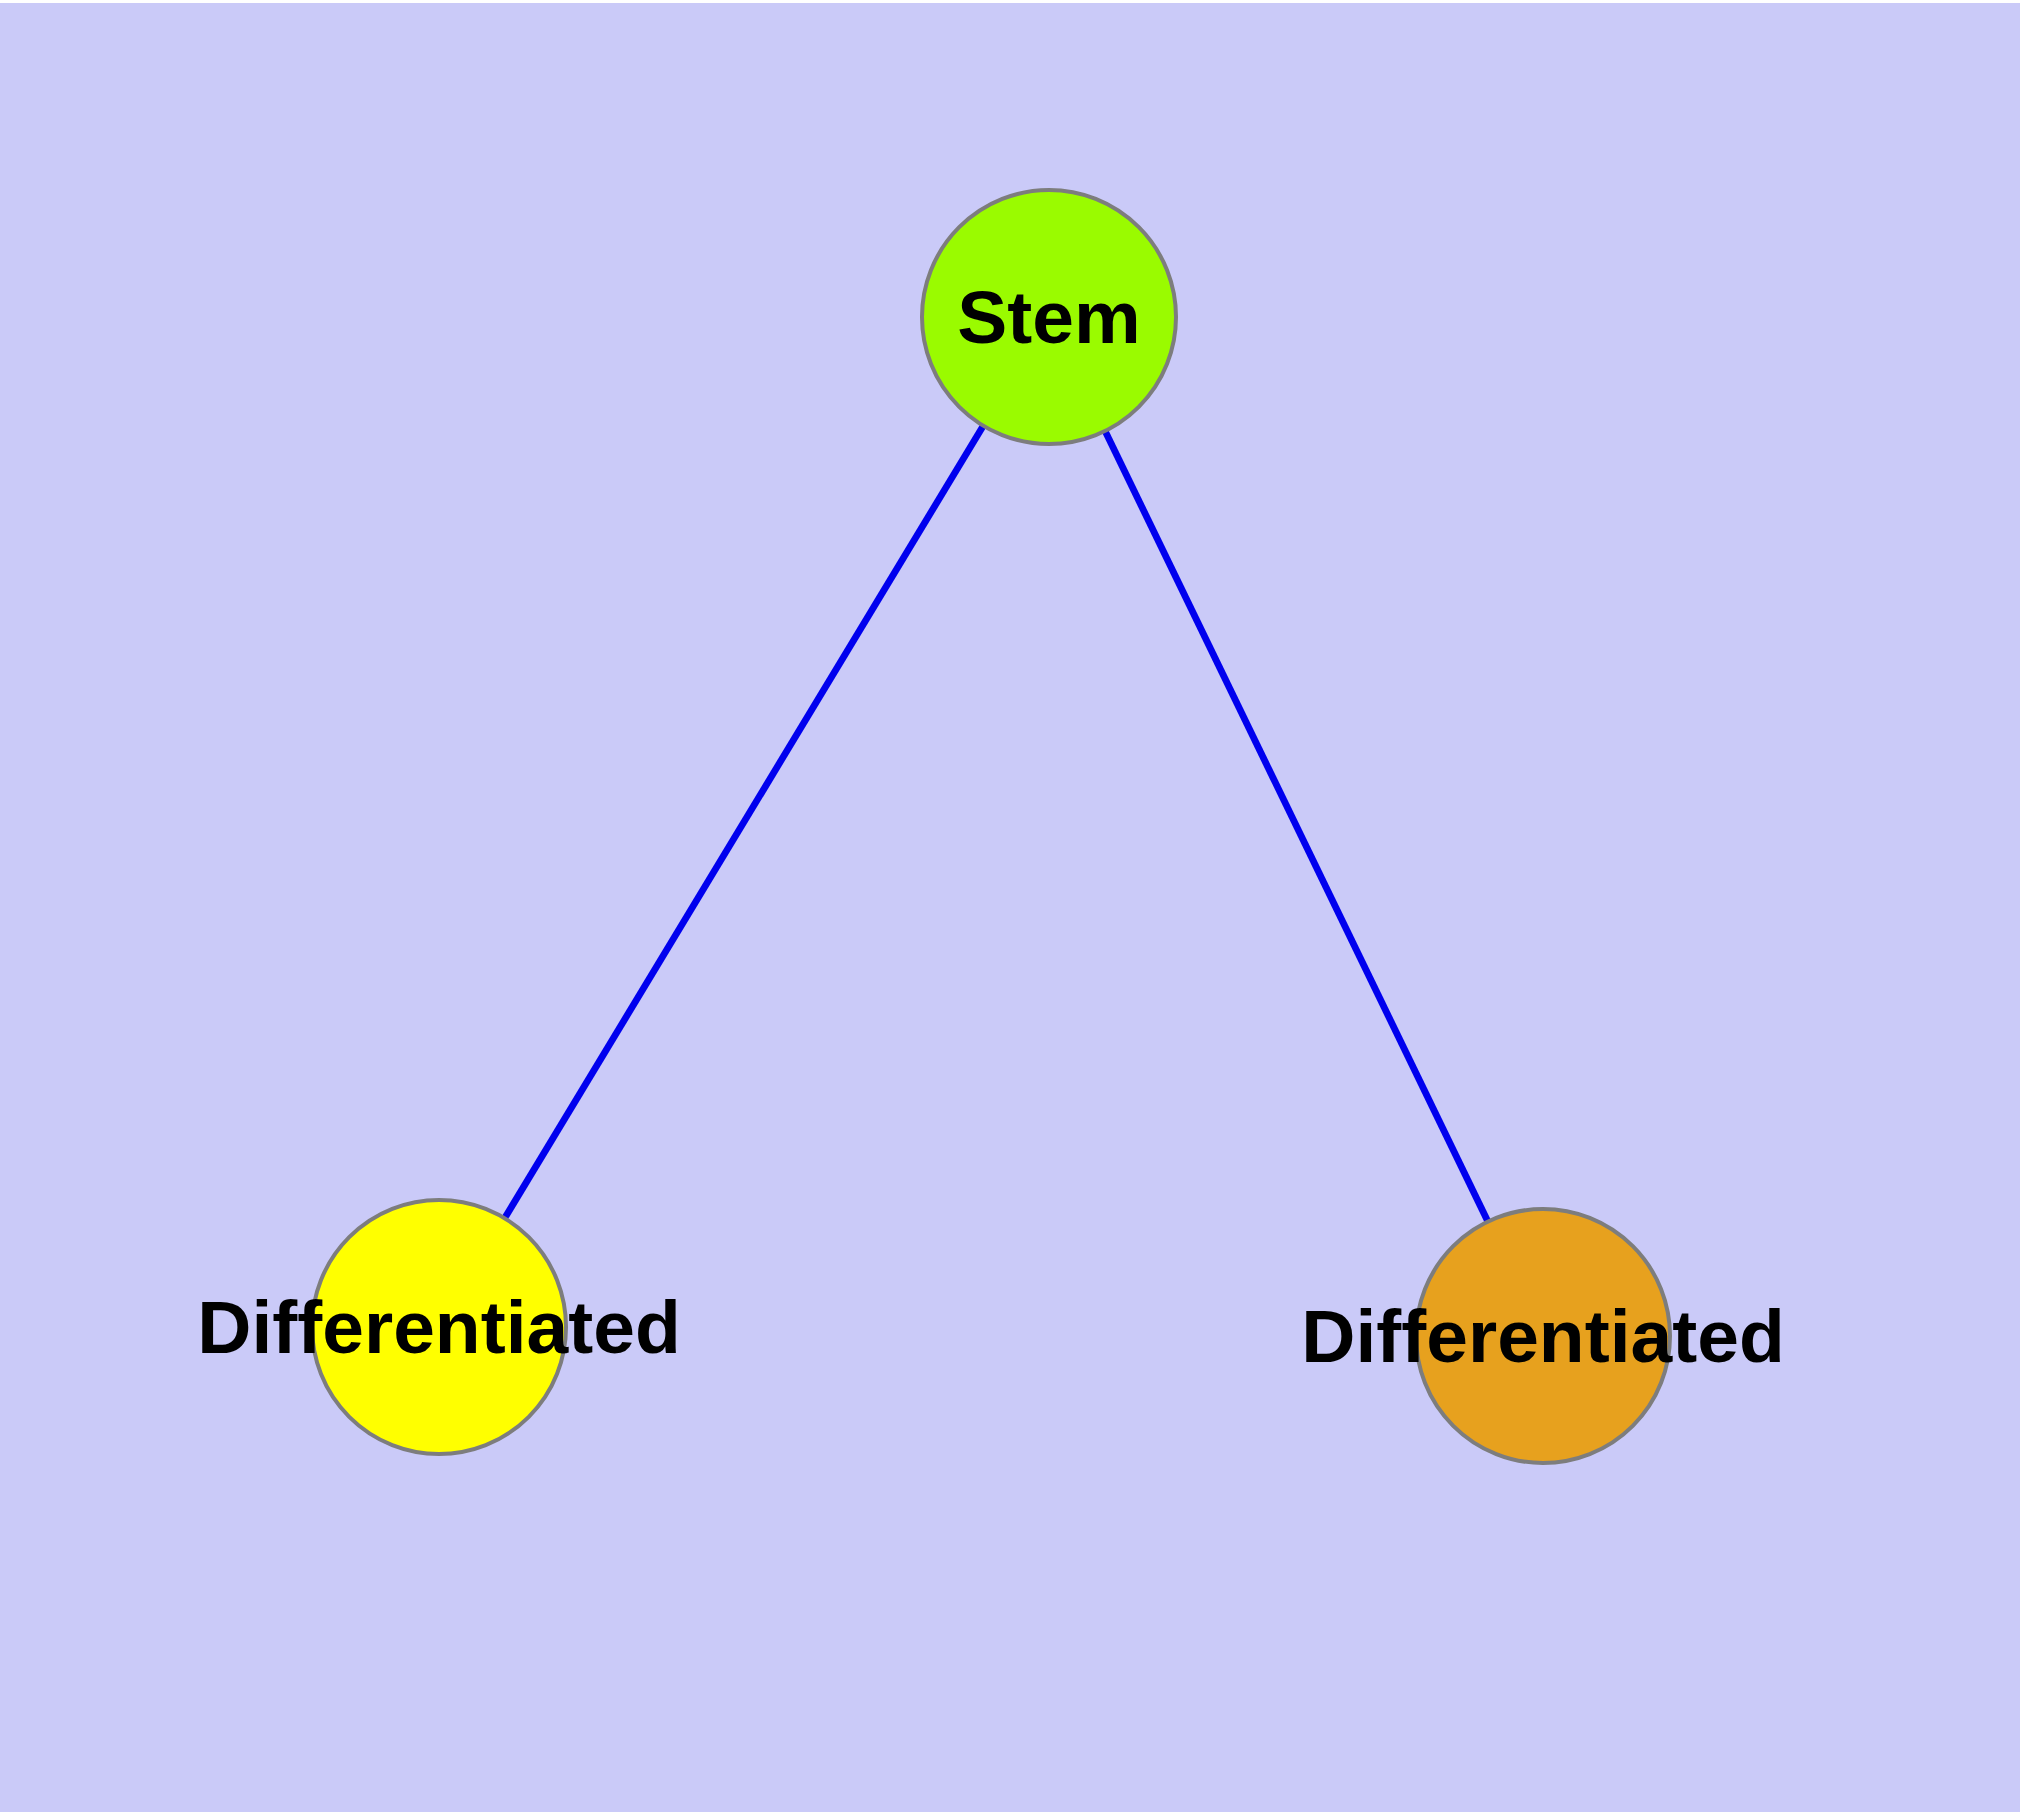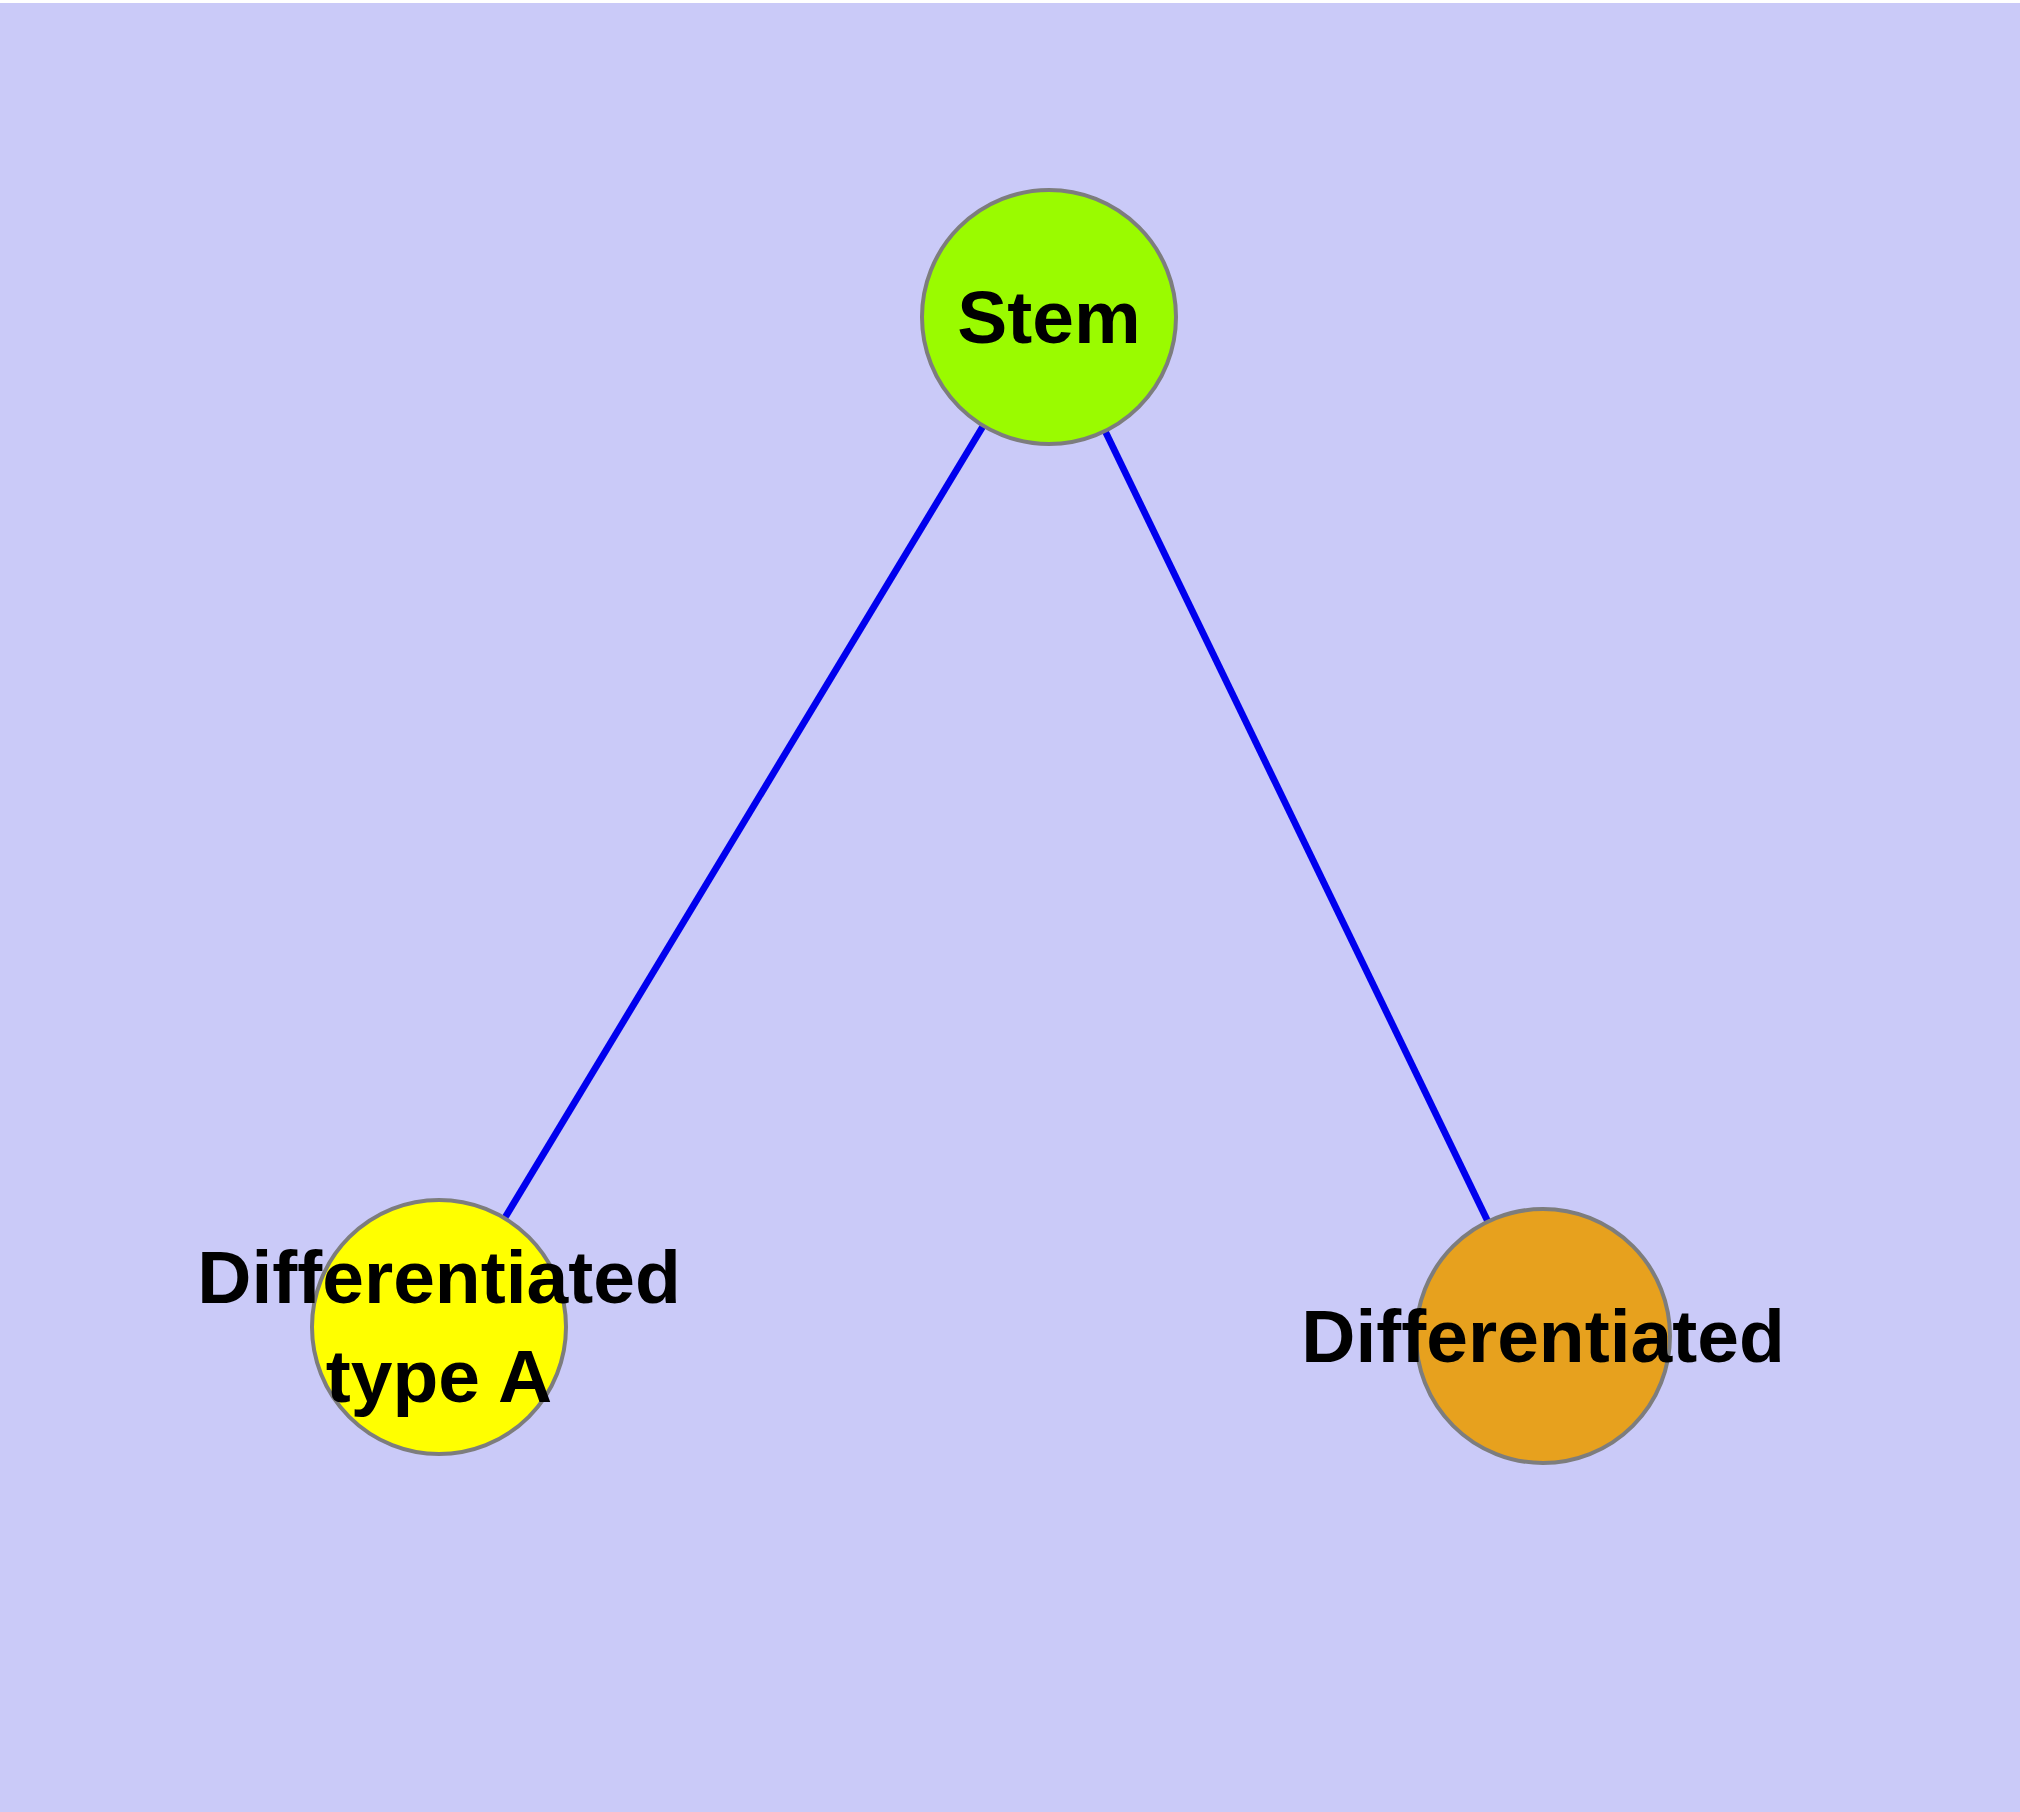--- a/index.html
+++ b/index.html
@@ -44,21 +44,21 @@
   
   .node-stem   { left: 920px; top: 185px; background: var(--node-stem-fill,  #9AFB00); }
   .node-type-a { left: 310px;  top: 1195px; background: var(--node-type-a-fill, #FFFF00); }
   .node-type-b { left: 1414px; top: 1204px; background: var(--node-type-b-fill, #E7A11E); }
   .node-label {
     position: absolute;
     left: 50%;
     top: 50%;
     transform: translate(-50%, -50%);
     width: max-content;
-    text-align: center;
+    text-align: left;
     color: var(--label-text, #000000);
     font-weight: bold;
     font-size: 75px;
     line-height: 99px;
     white-space: nowrap;
     z-index: 3;
   }
   .label-line { display: block; }
 </style>
 </head>
@@ -73,21 +73,20 @@
 
   <div class="node node-stem">
     <div class="node-label">
       <span class="label-line">Stem</span>
     </div>
   </div>
 
   <div class="node node-type-a">
     <div class="node-label">
       <span class="label-line">Differentiated</span>
-      <span class="label-line">type A</span>
     </div>
   </div>
 
   <div class="node node-type-b">
     <div class="node-label">
       <span class="label-line">Differentiated</span>
     </div>
   </div>
 
 </div>

